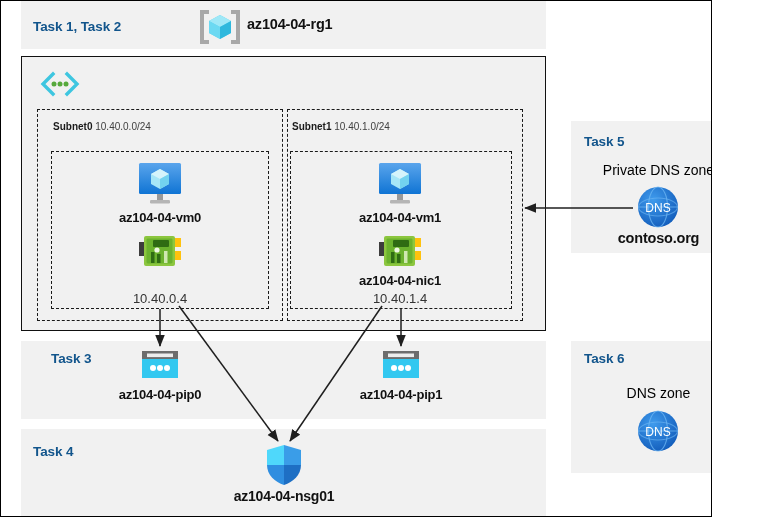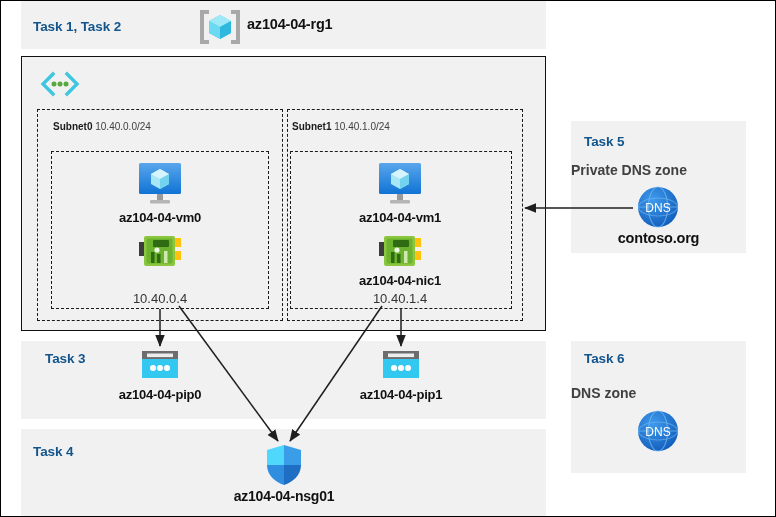--- a/index.html
+++ b/index.html
@@ -5,21 +5,21 @@
   html, body {
     margin: 0;
     padding: 0;
     background: #ffffff;
   }
   body {
     font-family: "Liberation Sans", sans-serif;
   }
   #canvas {
     position: relative;
-    width: 776px;
+    width: 712px;
     height: 517px;
     background: #ffffff;
     box-sizing: border-box;
     border: 1px solid #000000;
     overflow: hidden;
   }
 
   
   .panel {
     position: absolute;
@@ -68,25 +68,25 @@
   .node-sub {
     position: absolute;
     text-align: center;
     white-space: nowrap;
     font-size: 13px;
     font-weight: normal;
     color: #333333;
   }
   .zone-title {
     position: absolute;
-    text-align: left;
+    text-align: center;
     white-space: nowrap;
     font-size: 14px;
-    font-weight: bold;
-    color: #404040;
+    font-weight: normal;
+    color: #000000;
   }
 
   
   .icon { position: absolute; }
 
   
   .rg-icon { width: 44px; height: 36px; }
 
   
   .vnet-icon { width: 42px; height: 26px; }
@@ -209,21 +209,21 @@
     <rect x="14" y="6" width="16" height="7" rx="1" fill="#2f6b13"></rect>
     <rect x="12" y="18" width="3.5" height="11" fill="#2f6b13"></rect>
     <rect x="18" y="20" width="3.5" height="9" fill="#2f6b13"></rect>
     <rect x="25" y="17" width="3.5" height="12" fill="#cfe8b0"></rect>
     <circle cx="18" cy="16" r="2.6" fill="#eef7e2"></circle>
   </svg>
   <div class="node-label" style="left:319px; top:272px; width:160px;">az104-04-nic1</div>
   <div class="node-sub" style="left:319px; top:290px; width:160px;">10.40.1.4</div>
 
   <div class="panel" style="left:20px; top:340px; width:525px; height:78px;"></div>
-  <div class="task-label" style="left:44px; top:350px;">Task 3</div>
+  <div class="task-label" style="left:50px; top:350px;">Task 3</div>
 
   <svg class="icon pip-icon" style="left:140px; top:349px;" viewBox="0 0 38 30">
     <rect x="1" y="1" width="36" height="8" fill="#6d6d6d"></rect>
     <rect x="6" y="3.5" width="26" height="3.6" fill="#ededed"></rect>
     <rect x="1" y="9" width="36" height="19" fill="#32c8f0"></rect>
     <circle cx="12" cy="18" r="3" fill="#ffffff"></circle>
     <circle cx="19" cy="18" r="3" fill="#ffffff"></circle>
     <circle cx="26" cy="18" r="3" fill="#ffffff"></circle>
   </svg>
   <div class="node-label" style="left:79px; top:386px; width:160px;">az104-04-pip0</div>

